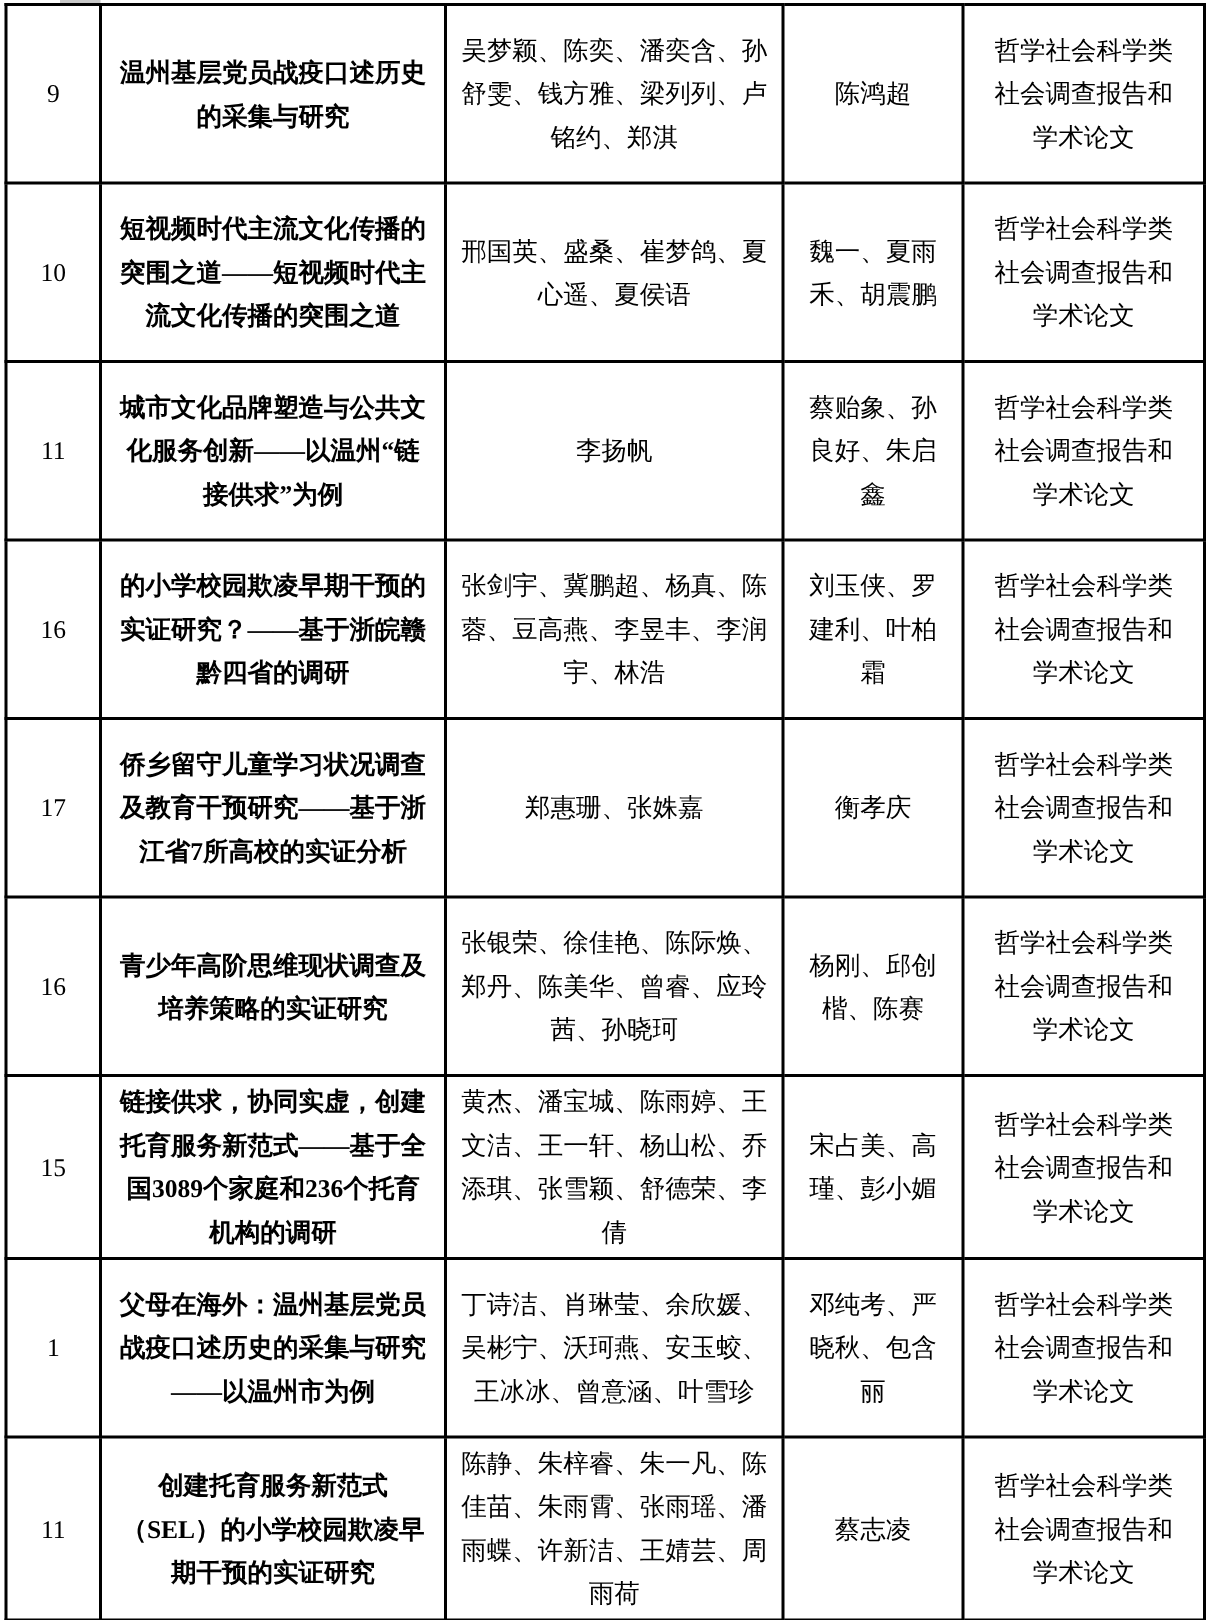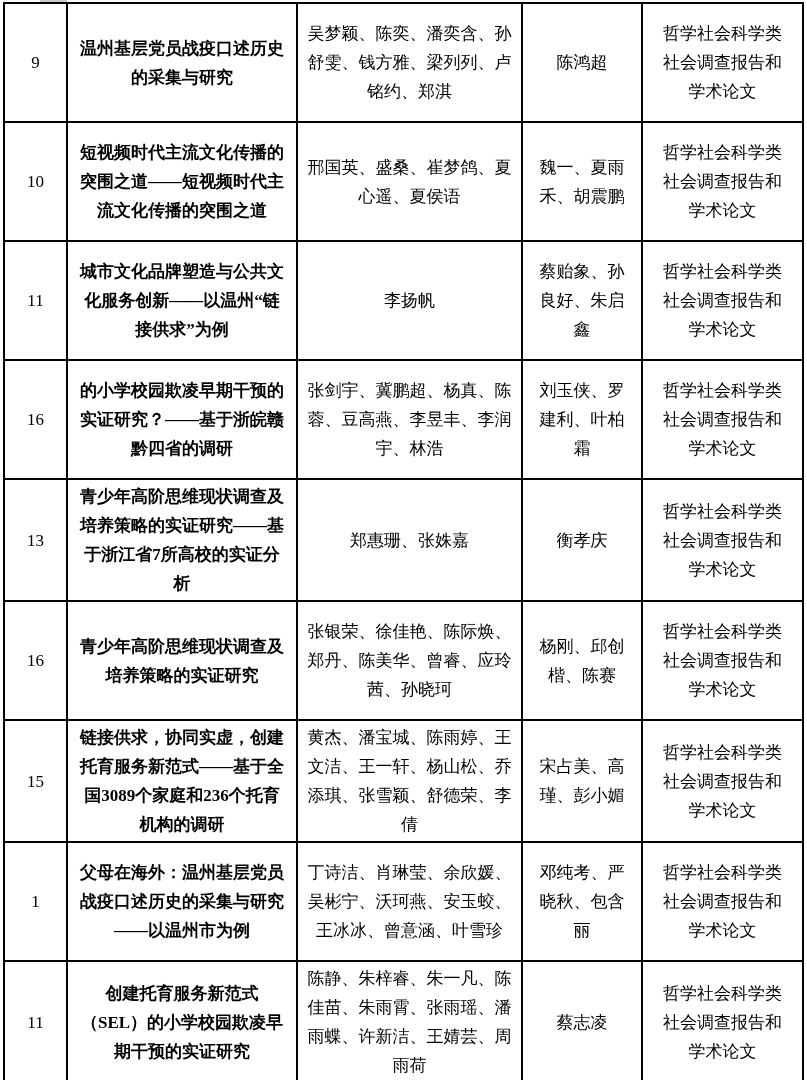--- a/index.html
+++ b/index.html
@@ -128,23 +128,23 @@
             <div class="cell-inner inner-students">张剑宇、冀鹏超、杨真、陈蓉、豆高燕、李昱丰、李润宇、林浩</div>
           </td>
         <td>
             <div class="cell-inner inner-advisors">刘玉侠、罗建利、叶柏霜</div>
           </td>
         <td>
             <div class="cell-inner inner-category">哲学社会科学类社会调查报告和学术论文</div>
           </td>
       </tr>
       <tr>
-        <td>13</td>
-        <td>
-            <div class="cell-inner inner-title">青少年高阶思维现状调查及培养策略的实证研究——基于浙江省7所高校的实证分析</div>
+        <td>17</td>
+        <td>
+            <div class="cell-inner inner-title">侨乡留守儿童学习状况调查及教育干预研究——基于浙江省7所高校的实证分析</div>
           </td>
         <td>
             <div class="cell-inner inner-students">郑惠珊、张姝嘉</div>
           </td>
         <td>
             <div class="cell-inner inner-advisors">衡孝庆</div>
           </td>
         <td>
             <div class="cell-inner inner-category">哲学社会科学类社会调查报告和学术论文</div>
           </td>

